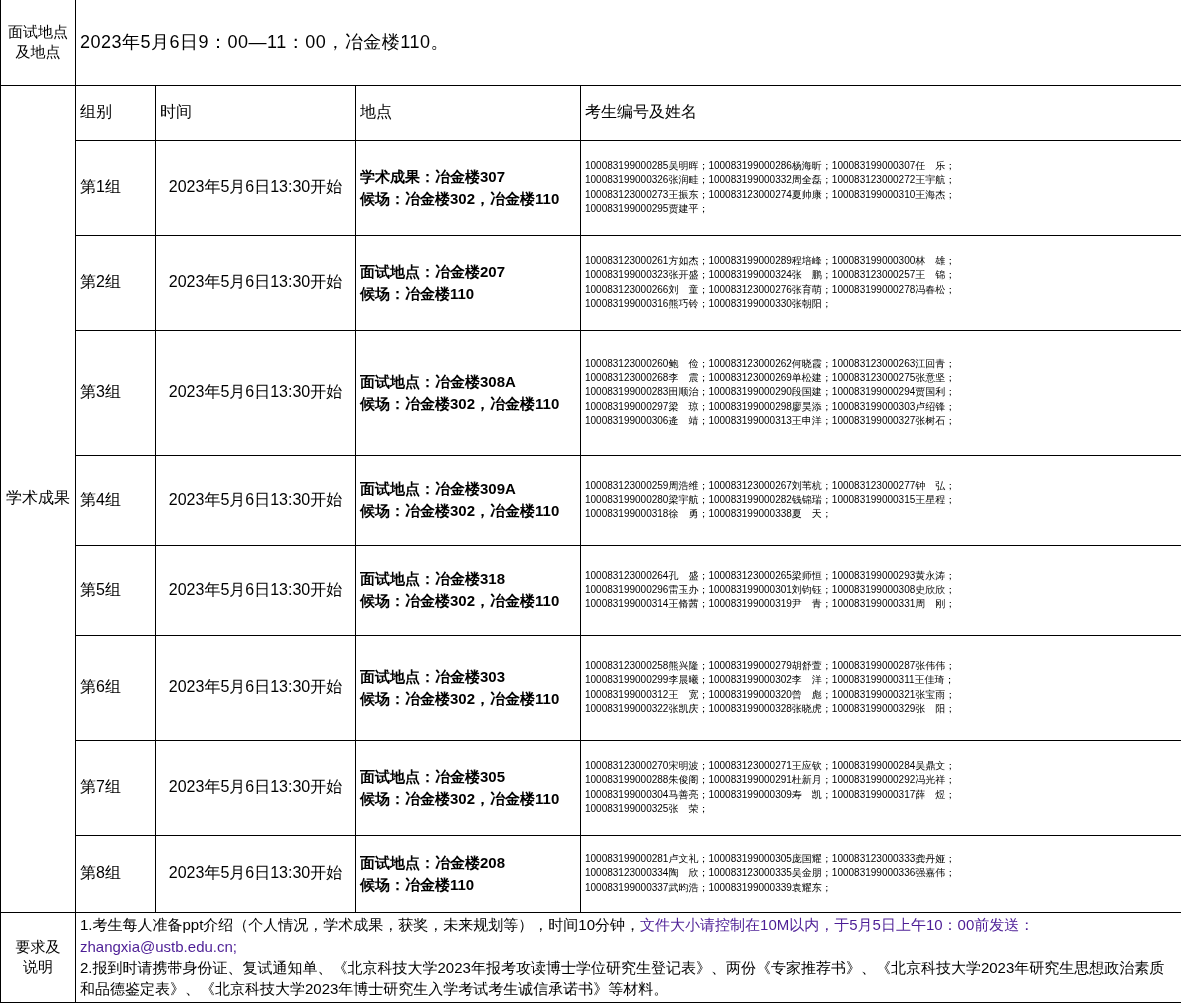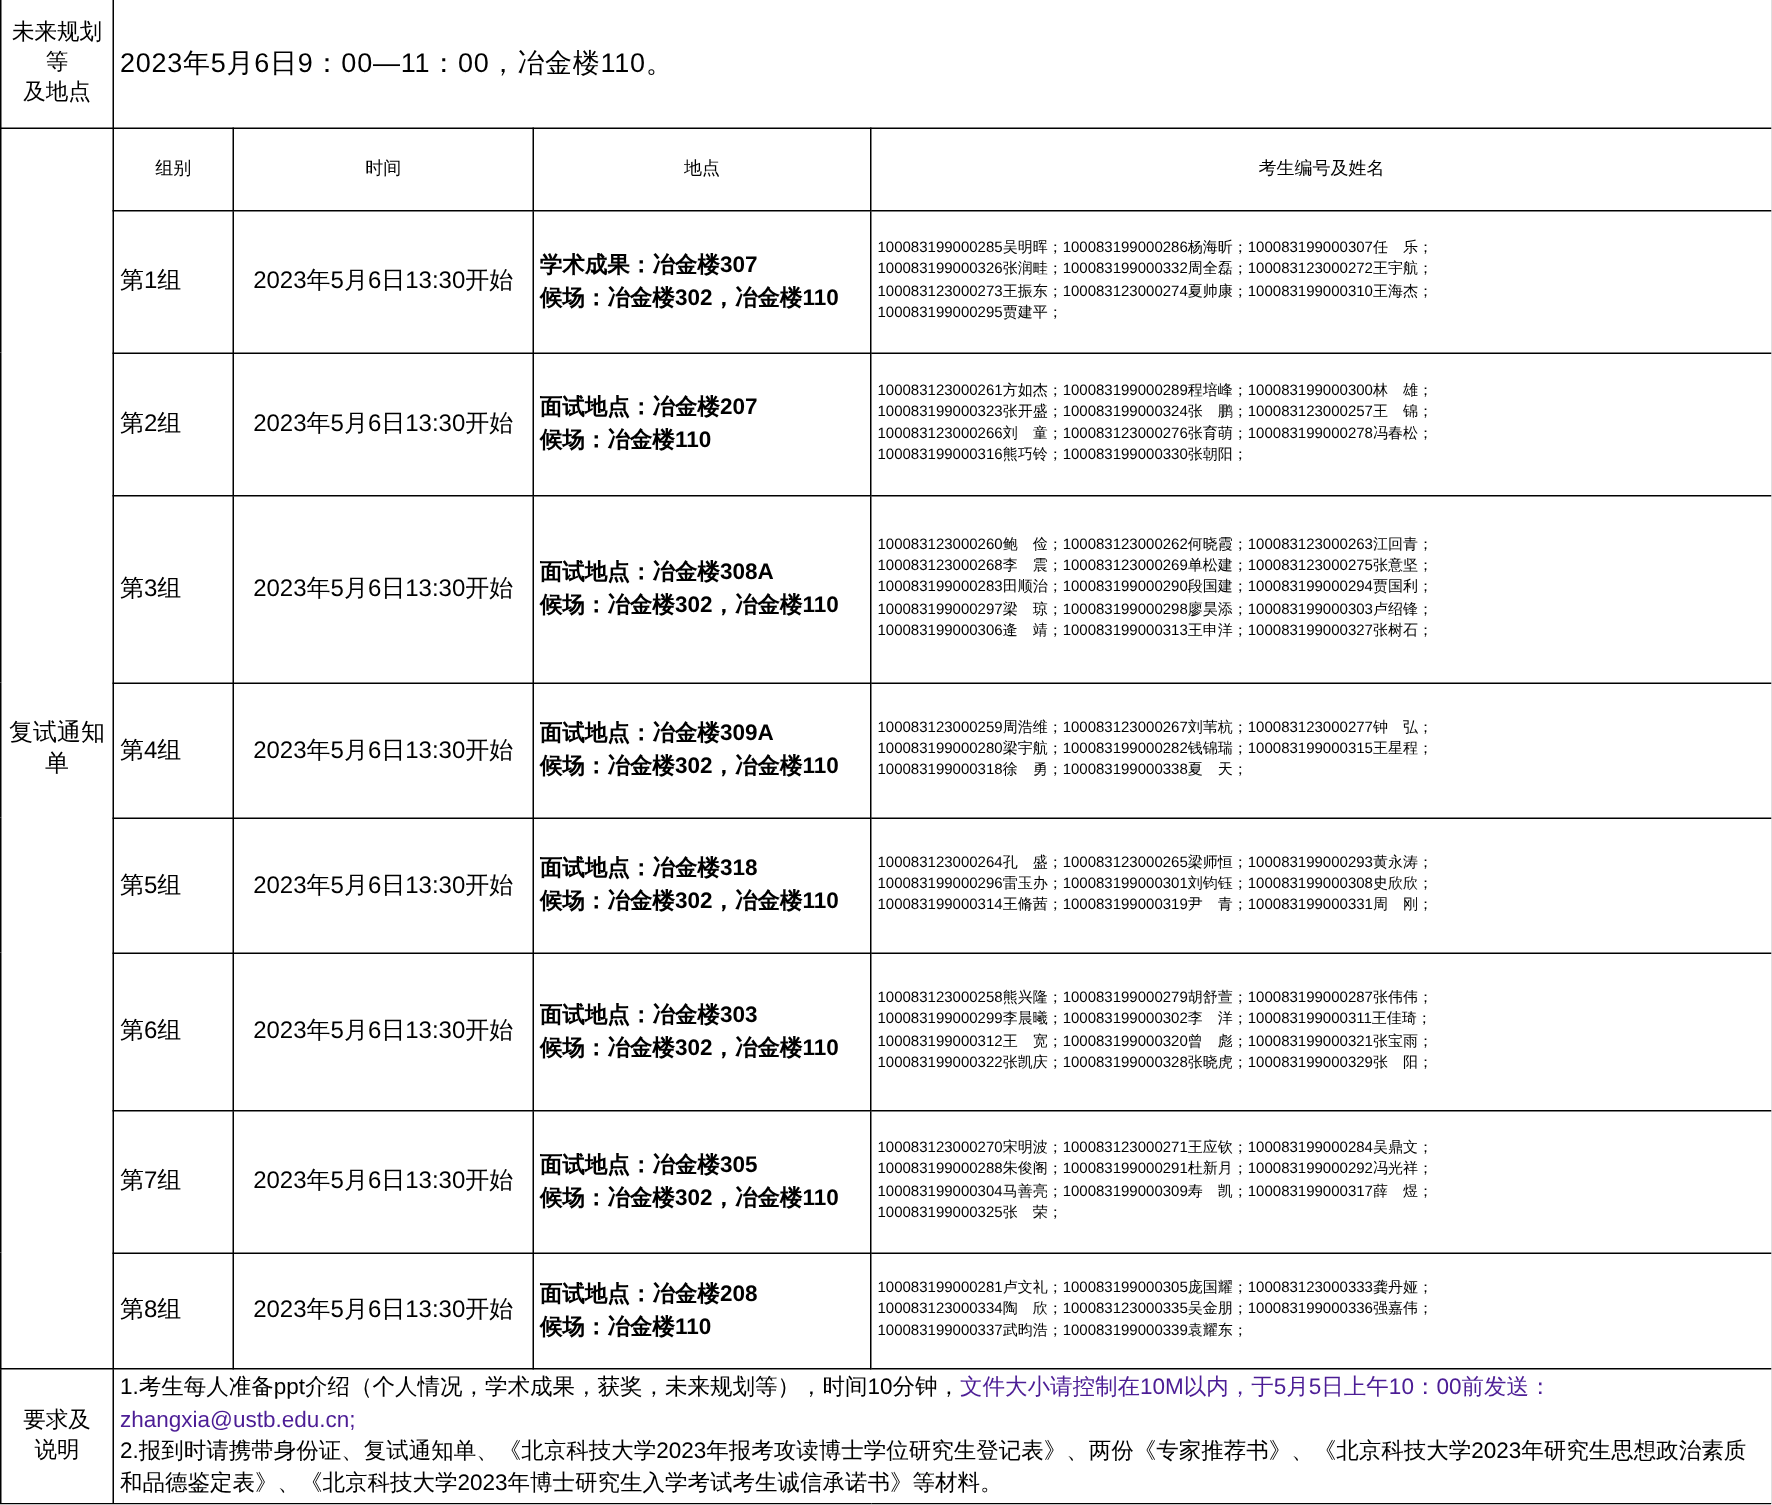--- a/index.html
+++ b/index.html
@@ -5,21 +5,21 @@
   html,body{margin:0;padding:0;background:#fff;}
   body{font-family:"Liberation Sans",sans-serif;color:#000;}
   .sheet{width:1181px;height:1003px;background:#fff;overflow:hidden;}
   table.tbl{border-collapse:collapse;table-layout:fixed;width:1181px;}
   table.tbl td{border:1px solid #000;padding:0 4px;vertical-align:middle;overflow:hidden;}
   table.tbl tr:first-child td{border-top:none;}
   table.tbl tr.last td{border-bottom:3px solid #000;}
   .pre{white-space:pre-line;}
   .report-label{font-size:15px;text-align:center;line-height:1.35;}
   .report-value{font-size:18px;padding-left:6px;letter-spacing:0.5px;}
-  .hdr{font-size:12px;text-align:center;}
+  .hdr{font-size:16px;}
   .side-label{font-size:16px;text-align:center;}
   .grp{font-size:16px;text-align:left;}
   .time{font-size:16px;text-align:center;}
   .loc{font-size:15px;font-weight:bold;line-height:1.45;}
   .cand{font-size:10px;line-height:1.42;letter-spacing:0;}
   .notes{font-size:15px;line-height:1.42;padding-left:6px;}
   .red{color:#4c1d95;}
 </style>
 </head>
 <body>
@@ -29,27 +29,27 @@
     <colgroup>
       <col style="width:75px">
         <col style="width:80px">
         <col style="width:200px">
         <col style="width:225px">
         <col style="width:601px">
     </colgroup>
 
     <tbody>
         <tr style="height:85px">
-      <td class="report-label pre">未来规划等
+      <td class="report-label pre">面试地点
 及地点</td>
       <td colspan="4" class="report-value">2023年5月6日9：00—11：00，冶金楼110。</td>
     </tr>
 
     <tr style="height:55px">
-      <td rowspan="9" class="side-label">复试通知单</td>
+      <td rowspan="9" class="side-label">学术成果</td>
       <td class="hdr">组别</td>
       <td class="hdr">时间</td>
       <td class="hdr">地点</td>
       <td class="hdr">考生编号及姓名</td>
     </tr>
 
     <tr style="height:95px">
       <td class="grp">第1组</td>
       <td class="time">2023年5月6日13:30开始</td>
       <td class="loc pre">学术成果：冶金楼307

